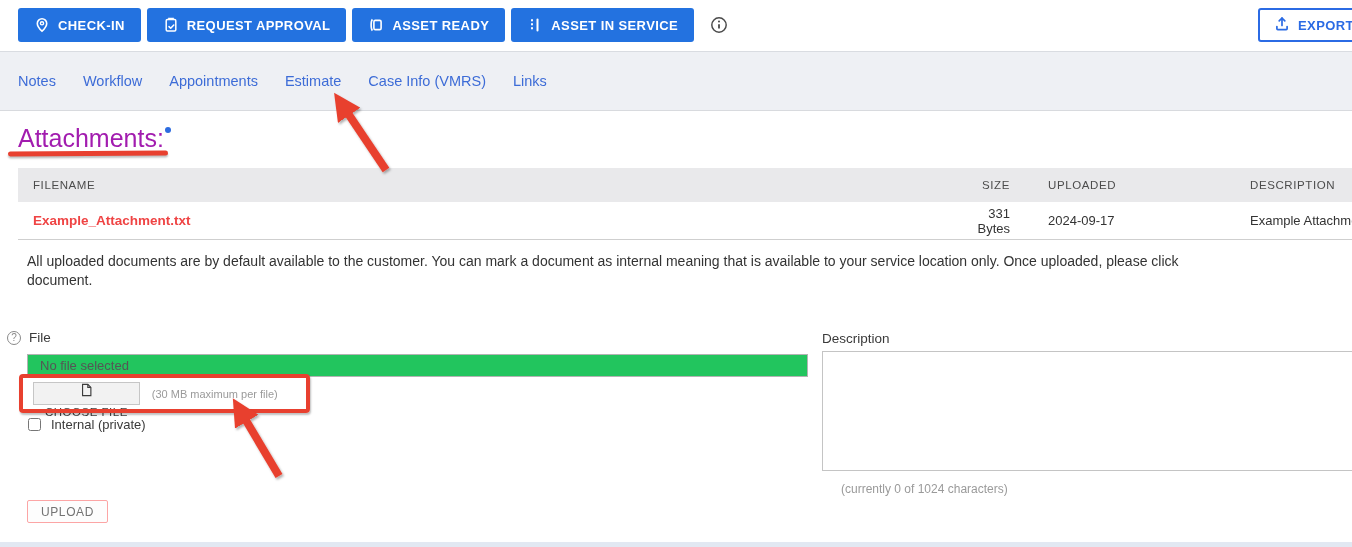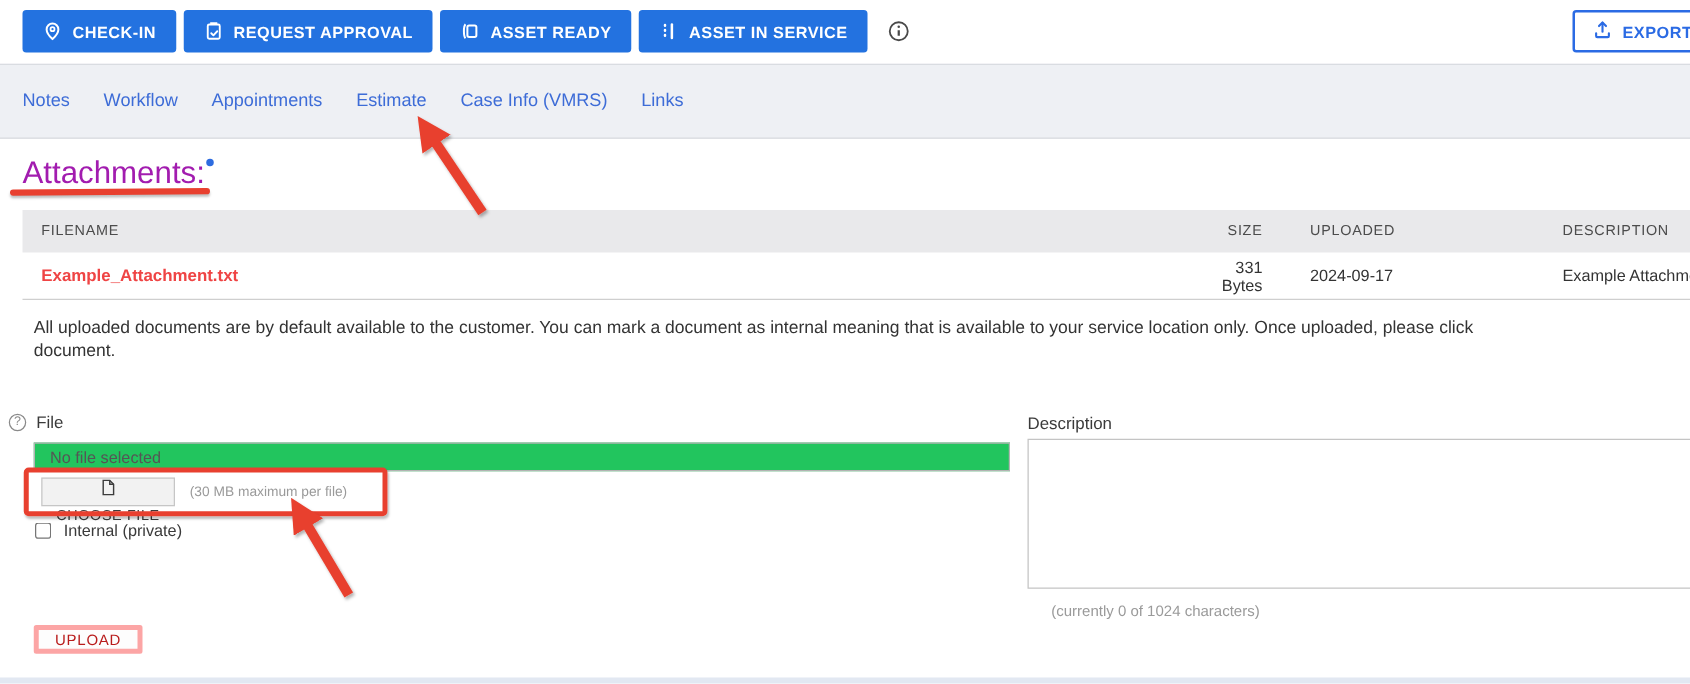--- a/index.html
+++ b/index.html
@@ -65,21 +65,21 @@
   .size-hint { color:#9a9a9a; font-size:11px; }
   .checkbox-row { position:absolute; left:28px; top:417px; display:flex; align-items:center; gap:10px;
     font-size:13px; color:#3a3a3a; }
   .checkbox-row input { width:13px; height:13px; }
   .desc-label { position:absolute; left:822px; top:331px; font-size:13.5px; color:#3a3a3a; }
   .desc-textarea { position:absolute; left:822px; top:351px; width:640px; height:120px;
     border:1px solid #c4c4c4; background:#fff; resize:none;
     font-family:"Liberation Sans", sans-serif; font-size:13px; padding:6px; }
   .char-count { position:absolute; left:822px; top:482px; font-size:12px; color:#9a9a9a;margin-left:19px; }
   .btn-upload { position:absolute; left:27px; top:500px; height:23px; padding:0 13px;
-    background:#fdfdfd; border:4px solid #fca5a5; border-radius:2px; color:#b91c1c;
+    background:#fdfdfd; border:1px solid #fca5a5; border-radius:2px; color:#737373;
     font-family:"Liberation Sans", sans-serif; font-size:12px; letter-spacing:.6px; cursor:pointer; }
   .bottom-strip { position:absolute; left:0; top:542px; width:1352px; height:5px; background:#e2e8f2; }
 
   
   .red-underline { position:absolute; left:8px; top:151px; width:160px; height:5px;
     background:#e8402f; border-radius:3px; transform:rotate(-.4deg);
     box-shadow:0 2px 2px rgba(0,0,0,.25); }
   .red-box { position:absolute; left:19px; top:374px; width:291px; height:39px;
     border:4px solid #e8402f; border-radius:4px; box-shadow:1px 2px 2px rgba(0,0,0,.25); }
   .annotation-arrows { position:absolute; left:0; top:0; width:1352px; height:547px; pointer-events:none; }

